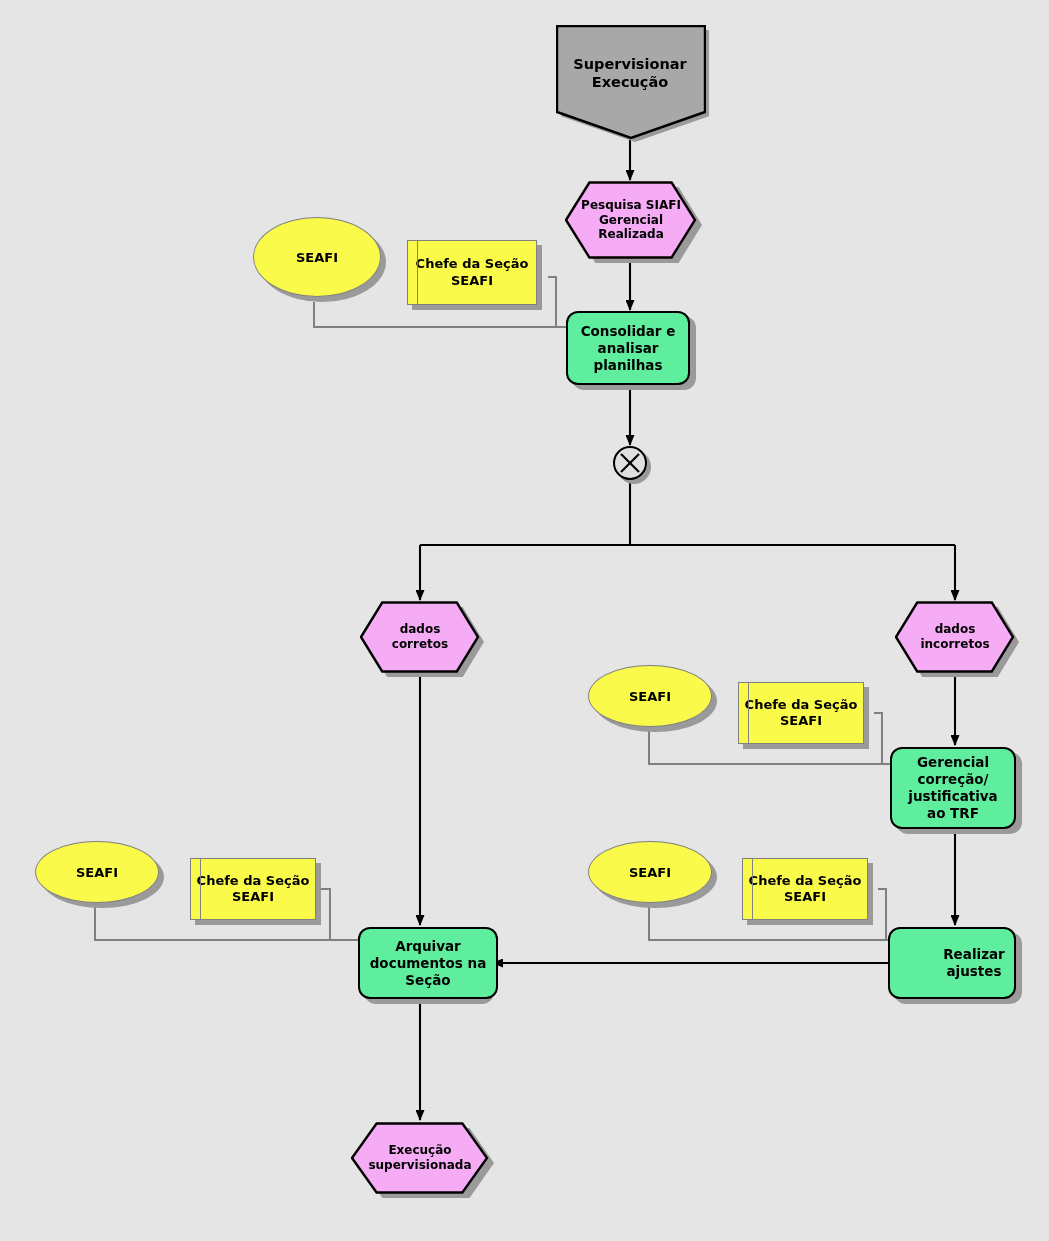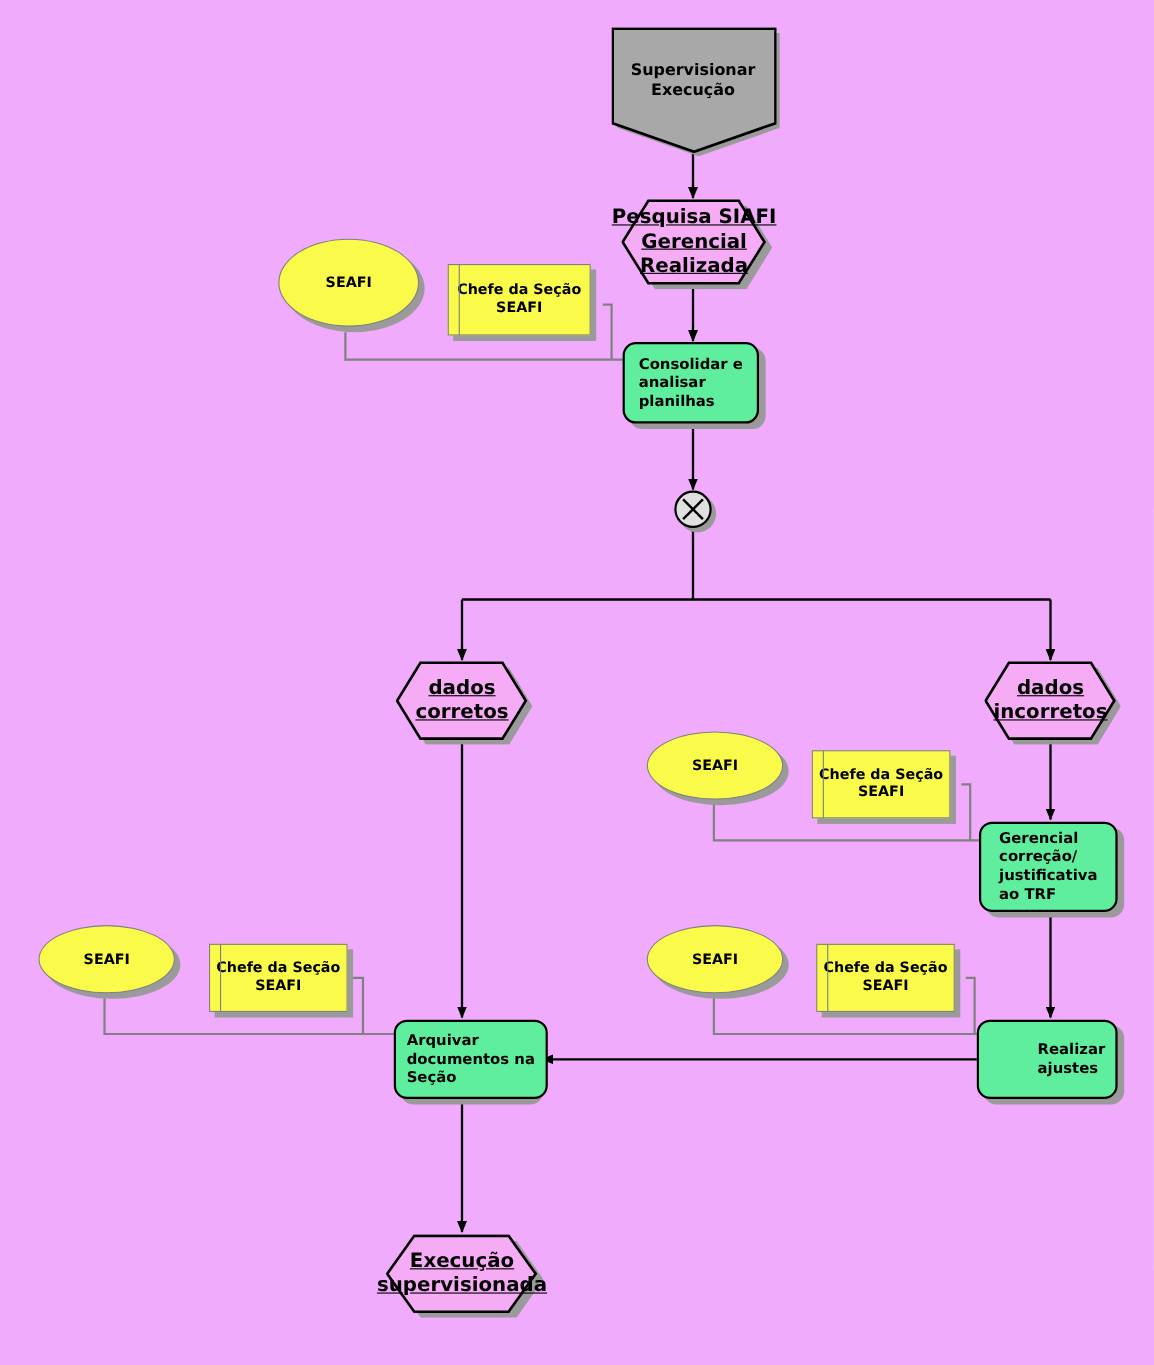--- a/index.html
+++ b/index.html
@@ -8,21 +8,21 @@
     padding: 0;
     background: #ffffff;
   }
   body {
     font-family: "DejaVu Sans", "Liberation Sans", sans-serif;
   }
   #canvas {
     position: relative;
     width: 1049px;
     height: 1241px;
-    background: #f0abfc;
+    background: #e5e5e5;
     overflow: hidden;
   }
   #edges {
     position: absolute;
     left: 0;
     top: 0;
     width: 1049px;
     height: 1241px;
     pointer-events: none;
   }
@@ -73,44 +73,43 @@
     z-index: 2;
   }
   .hex-outline { position: absolute; z-index: 3; pointer-events: none; }
   .hex-label {
     position: absolute;
     z-index: 4;
     display: flex;
     align-items: center;
     justify-content: center;
     text-align: center;
-    font-size: 18px;
+    font-size: 12px;
     font-weight: bold;
     white-space: pre-line;
     line-height: 1.24;
-    text-decoration: underline;
   }
 
   
   .fn-shadow {
     position: absolute;
     background: #9a9a9a;
     border-radius: 12px;
     z-index: 1;
   }
   .fn {
     position: absolute;
     background: #5fee9e;
     border: 2px solid #000000;
     border-radius: 12px;
     box-sizing: border-box;
     display: flex;
     align-items: center;
     justify-content: center;
-    text-align: left;
+    text-align: center;
     font-size: 13.5px;
     font-weight: bold;
     white-space: pre-line;
     line-height: 1.26;
     z-index: 2;
   }
 
   
   .ellipse-shadow {
     position: absolute;

